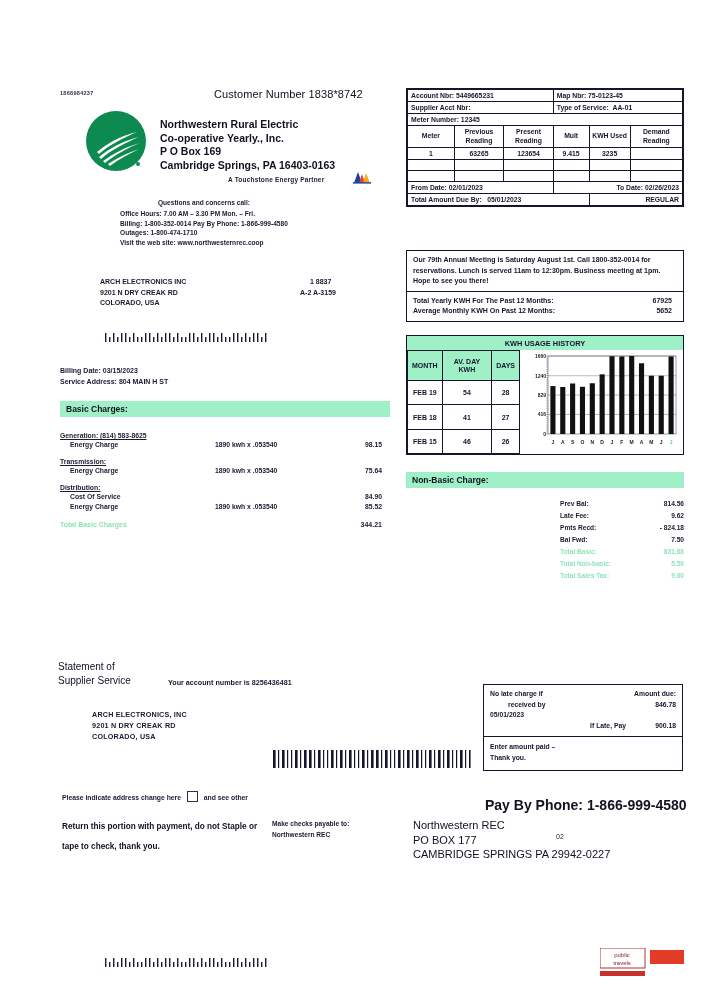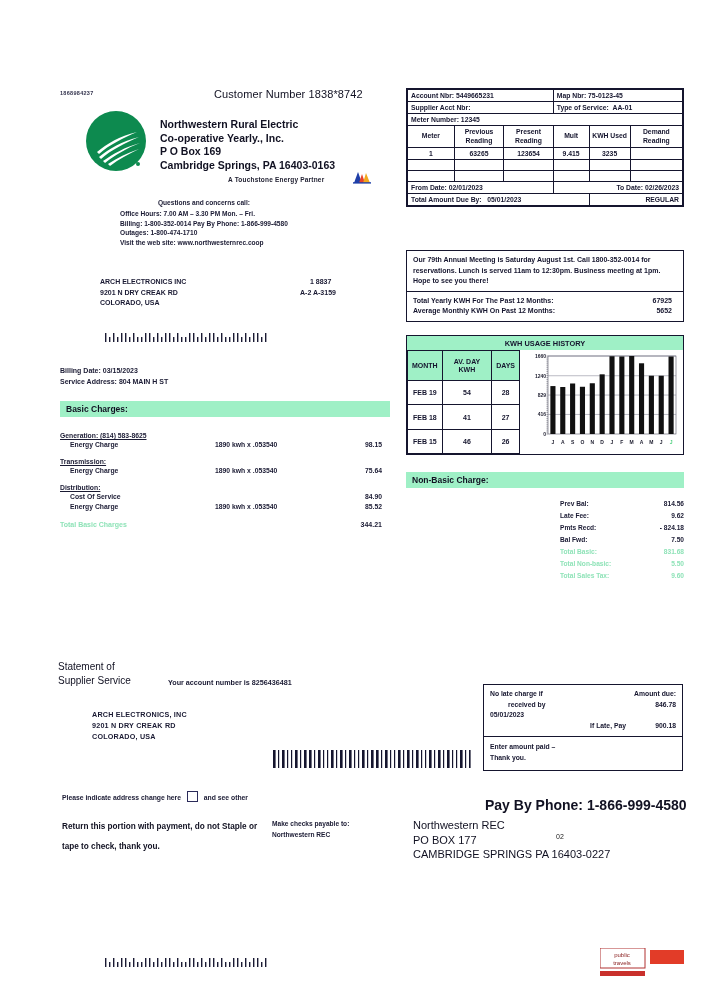--- a/index.html
+++ b/index.html
@@ -631,21 +631,21 @@
   <div class="abs" id="make-checks">
     <div>Make checks payable to:</div>
     <div>Northwestern REC</div>
   </div>
 
   <div class="abs" id="payphone">Pay By Phone: 1-866-999-4580</div>
 
   <div class="abs" id="payee">
     <div>Northwestern REC</div>
     <div>PO BOX 177</div>
-    <div>CAMBRIDGE SPRINGS PA 16403-0227</div>
+    <div>CAMBRIDGE SPRINGS PA 29942-0227</div>
   </div>
   <div class="abs" id="payee-02">02</div>
 
   <div class="abs" id="barcode-foot">
     <svg width="165" height="14" viewBox="0 0 165 14" aria-hidden="true">
       <g fill="#1a1a33">
         <rect x="0" y="3" width="1.4" height="9"></rect>
           <rect x="4" y="7" width="1.4" height="5"></rect>
         <rect x="8" y="3" width="1.4" height="9"></rect>
           <rect x="12" y="7" width="1.4" height="5"></rect>

